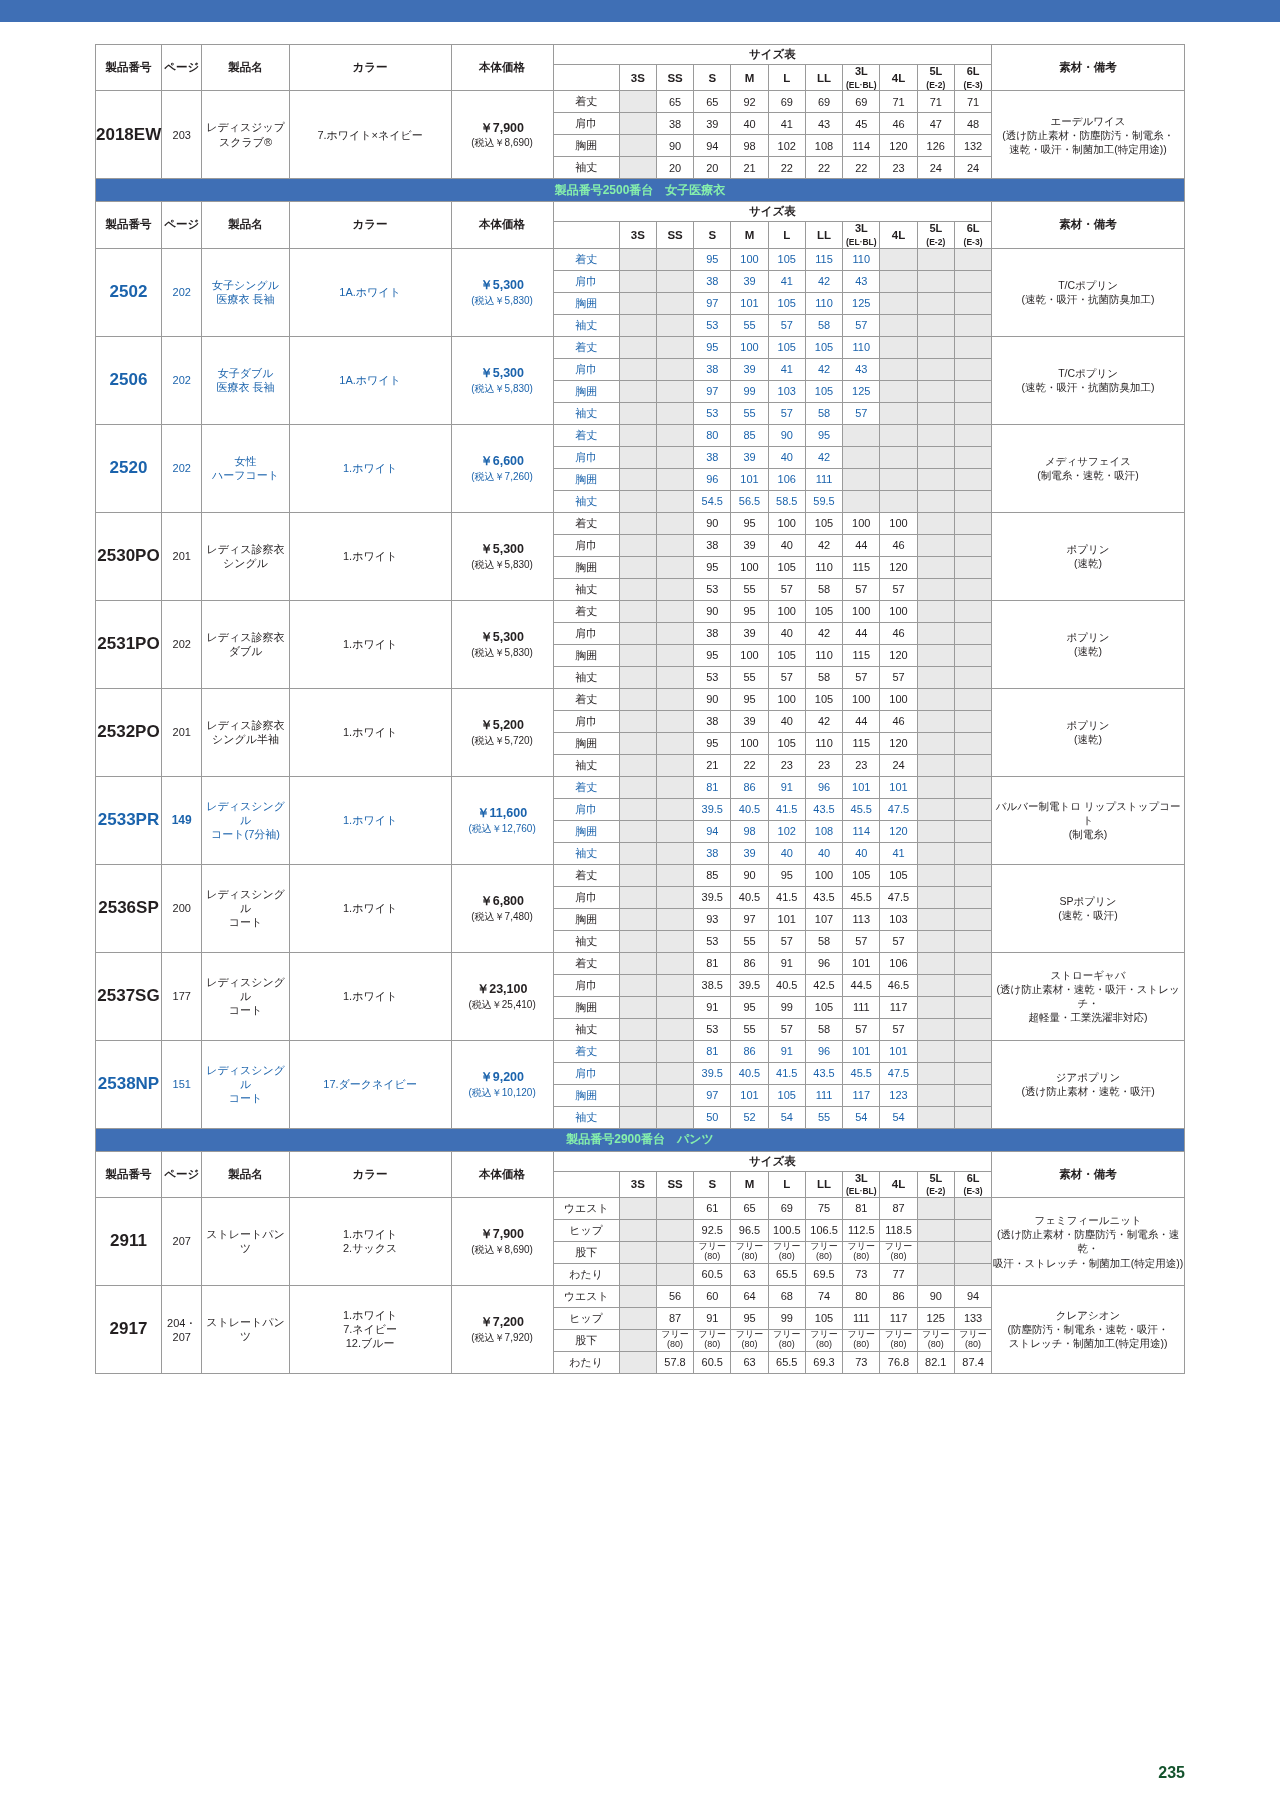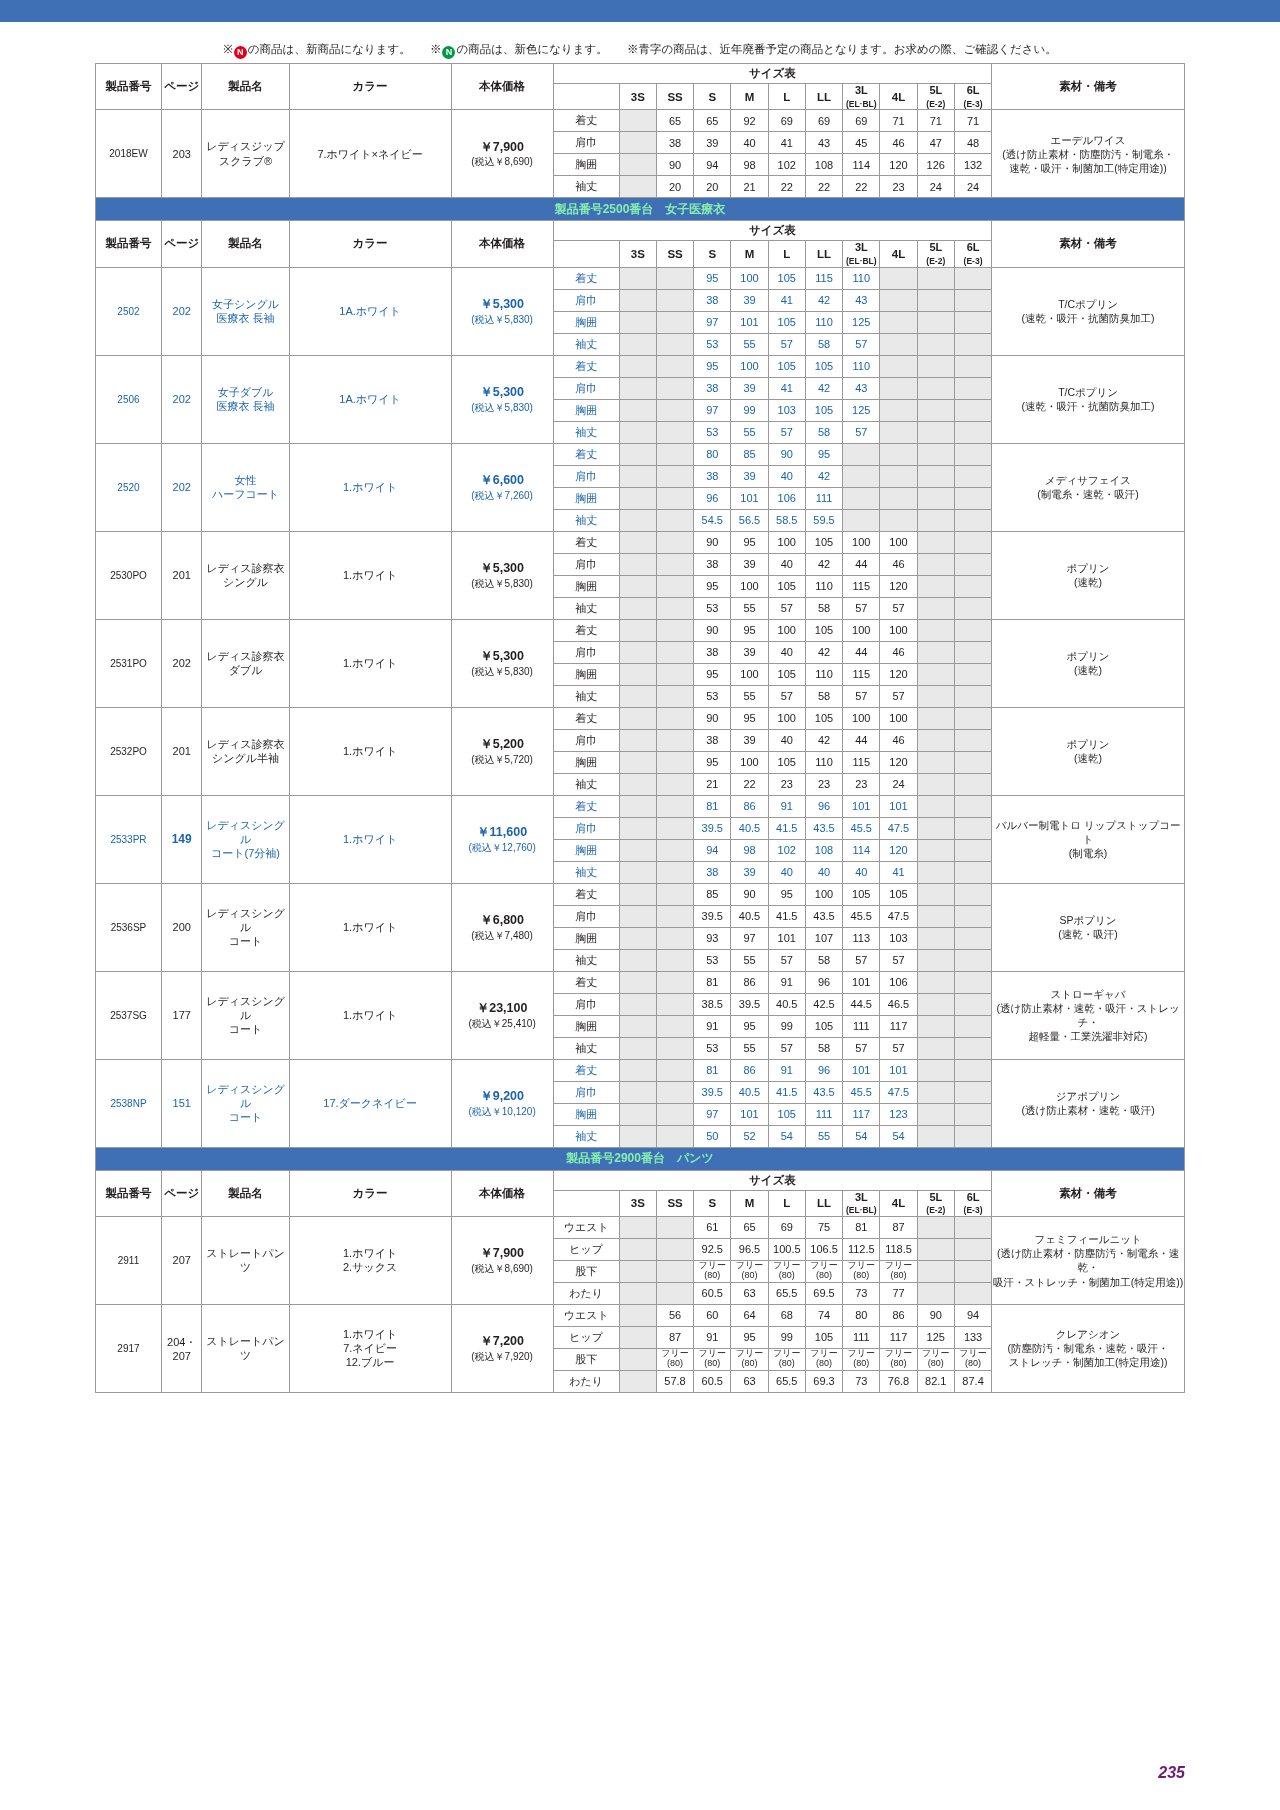--- a/index.html
+++ b/index.html
@@ -21,58 +21,51 @@
   }
   .nmark.green{background:#009944;}
   .wrap{padding:0 95px;}
   table.main{border-collapse:collapse;width:1090px;table-layout:fixed;font-size:11px;}
   table.main td, table.main th{border:1px solid #9a9a9a;padding:0;text-align:center;vertical-align:middle;}
   .hdr td{background:#ffffff;font-weight:bold;font-size:11.5px;height:19px;color:#231f20;}
   .hdr td.sizes{height:17px;}
   .sectionbar td{
     background:#3f6fb5;color:#86efac;font-weight:bold;font-size:12px;height:22px;border:1px solid #3f6fb5;
   }
-  .cell-code{font-weight:normal;font-size:10px;}
+  .cell-code{font-weight:bold;font-size:17px;}
   .cell-name{font-size:11px;text-align:left;padding-left:6px;line-height:1.3;}
   .cell-color{font-size:11px;text-align:left;padding-left:6px;line-height:1.3;}
   .cell-price{font-size:12.5px;font-weight:bold;line-height:1.35;}
   .cell-price .tax{display:block;font-size:10px;font-weight:normal;}
   .cell-mat{font-size:10.5px;text-align:left;padding-left:6px;line-height:1.35;}
   .rowlabel{font-size:11px;background:#ffffff;}
   .measure{font-size:11px;height:21px;}
   .shade{background:#e9e9e9;}
   .blue{color:#1b63ac;}
   .fr{font-size:9px;line-height:1.1;}
   .pagenum{
-    position:absolute;right:95px;bottom:28px;font-size:16px;font-weight:bold;color:#701a75;font-style:italic;
+    position:absolute;right:95px;bottom:28px;font-size:16px;font-weight:bold;color:#14532d;
   }
   col.c-code{width:62px;}
   col.c-page{width:38px;}
   col.c-name{width:82px;}
   col.c-color{width:152px;}
   col.c-price{width:96px;}
   col.c-lab{width:62px;}
   col.c-sz{width:35px;}
   col.c-mat{width:181px;}
 </style>
 </head>
 <body>
 
 <div class="page">
 
   <div class="topbar"></div>
 
   <div class="notes">
-    <div class="row">
-      <span>※</span><span class="nmark">N</span><span>の商品は、新商品になります。</span>
-      &nbsp;&nbsp;&nbsp;&nbsp;
-      <span>※</span><span class="nmark green">N</span><span>の商品は、新色になります。</span>
-      &nbsp;&nbsp;&nbsp;&nbsp;
-      <span>※</span><span>青字の商品は、近年廃番予定の商品となります。お求めの際、ご確認ください。</span>
-    </div>
   </div>
 
   <div class="wrap">
     <table class="main">
       <colgroup>
         <col class="c-code">
           <col class="c-page">
           <col class="c-name">
           <col class="c-color">
           <col class="c-price">

